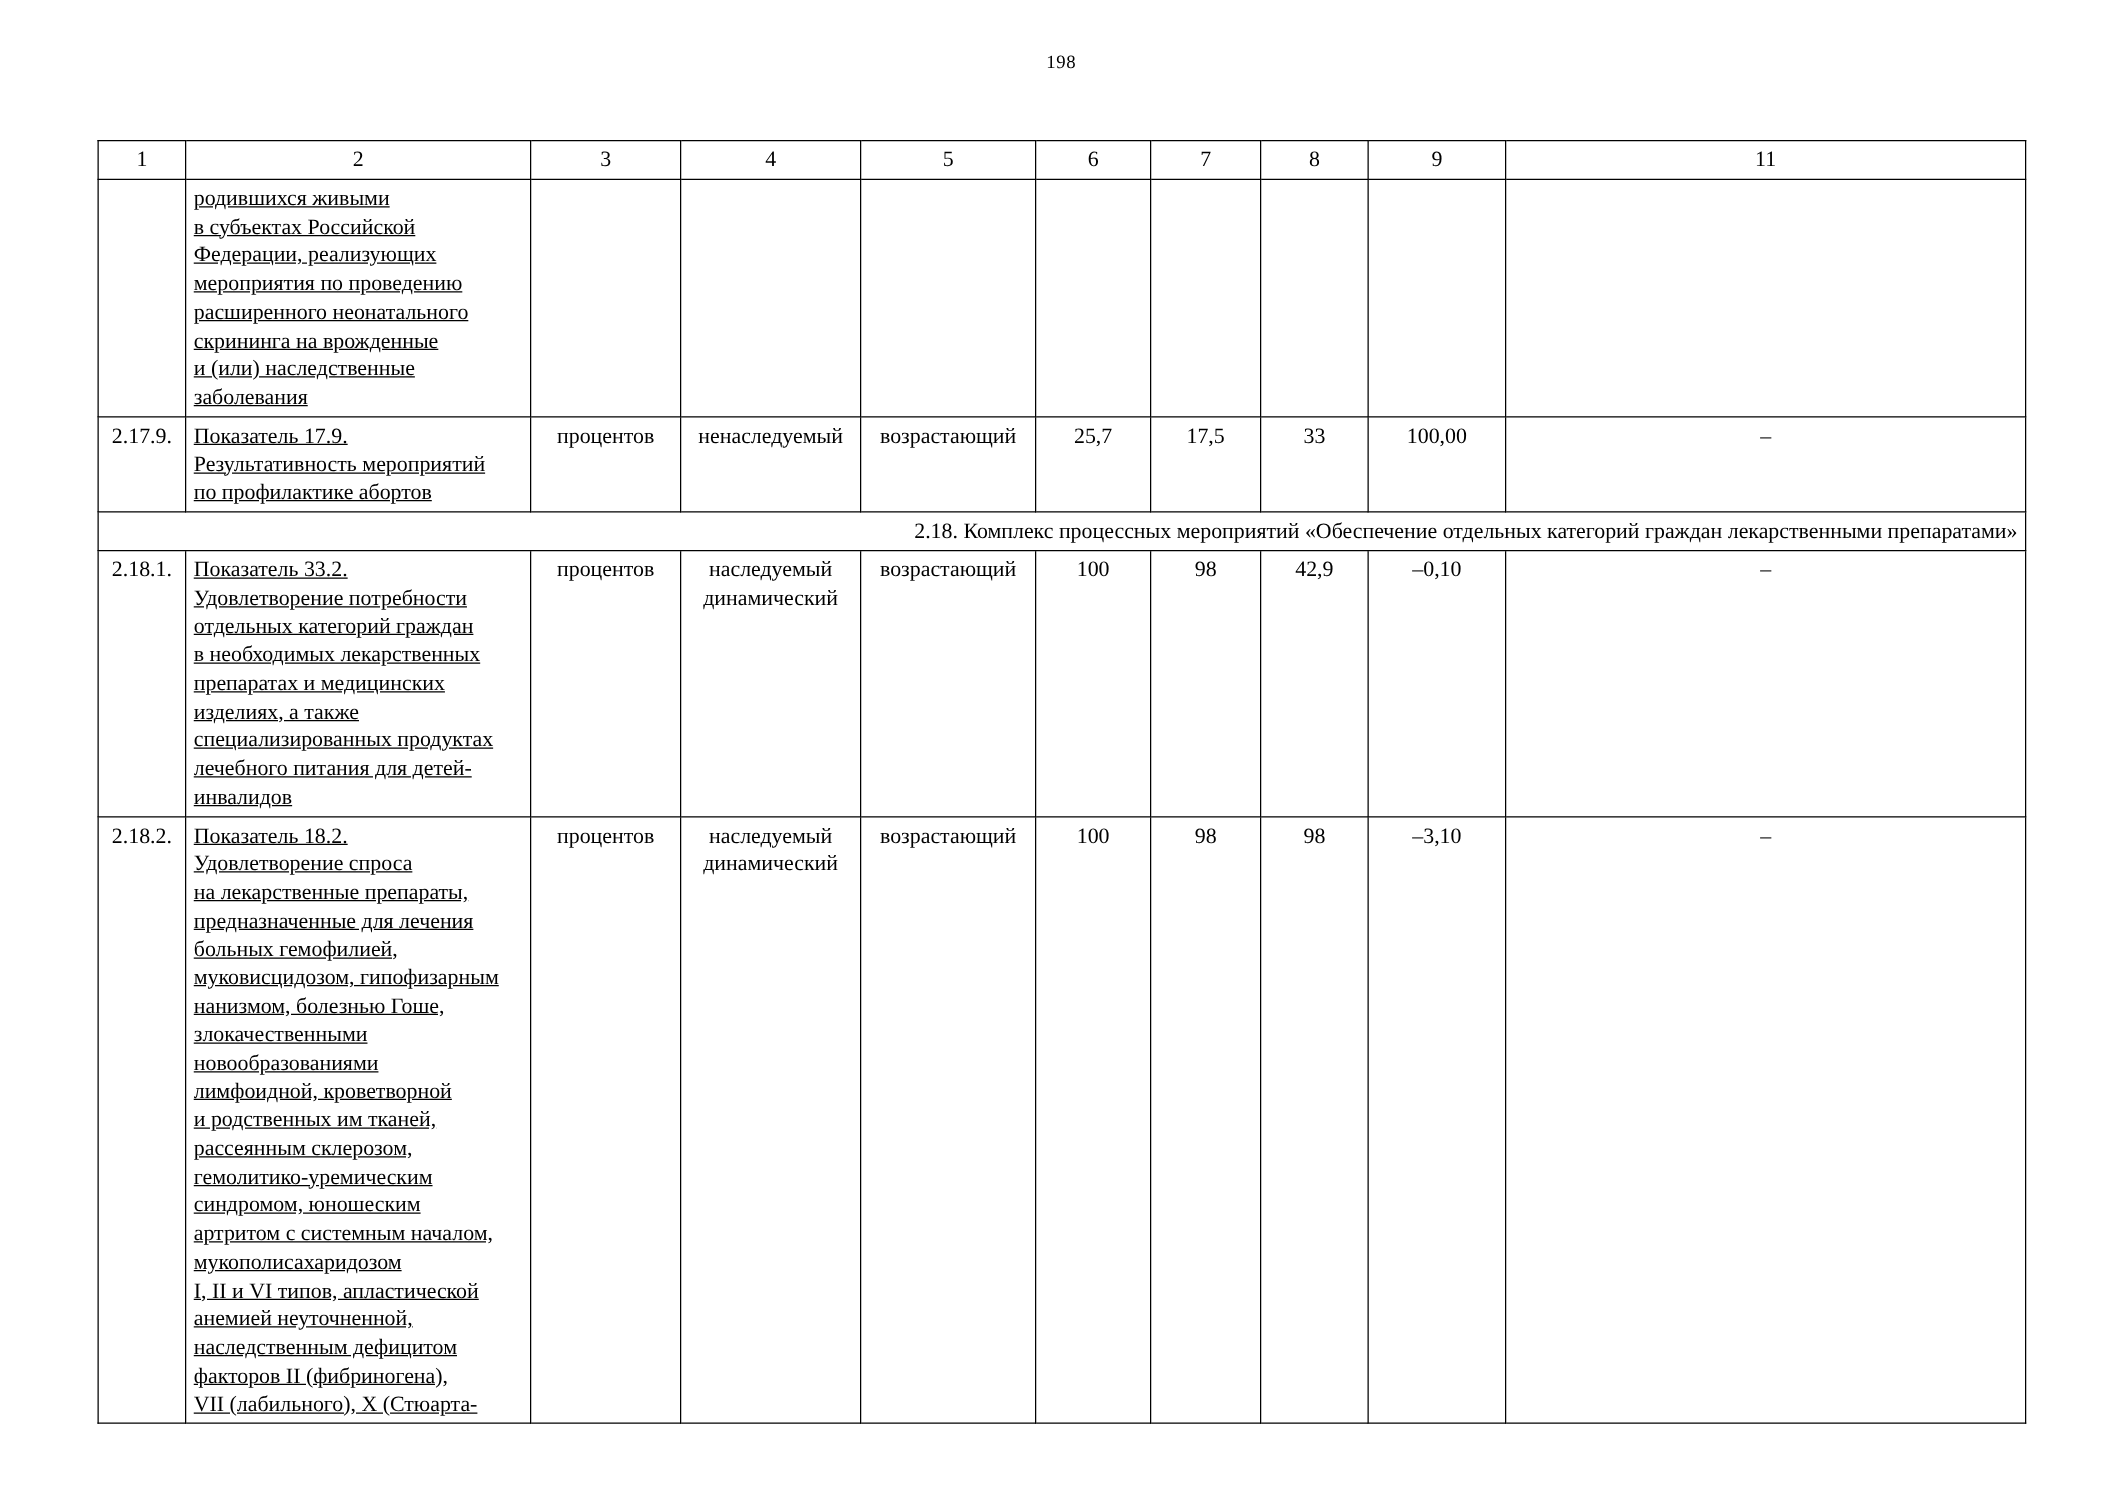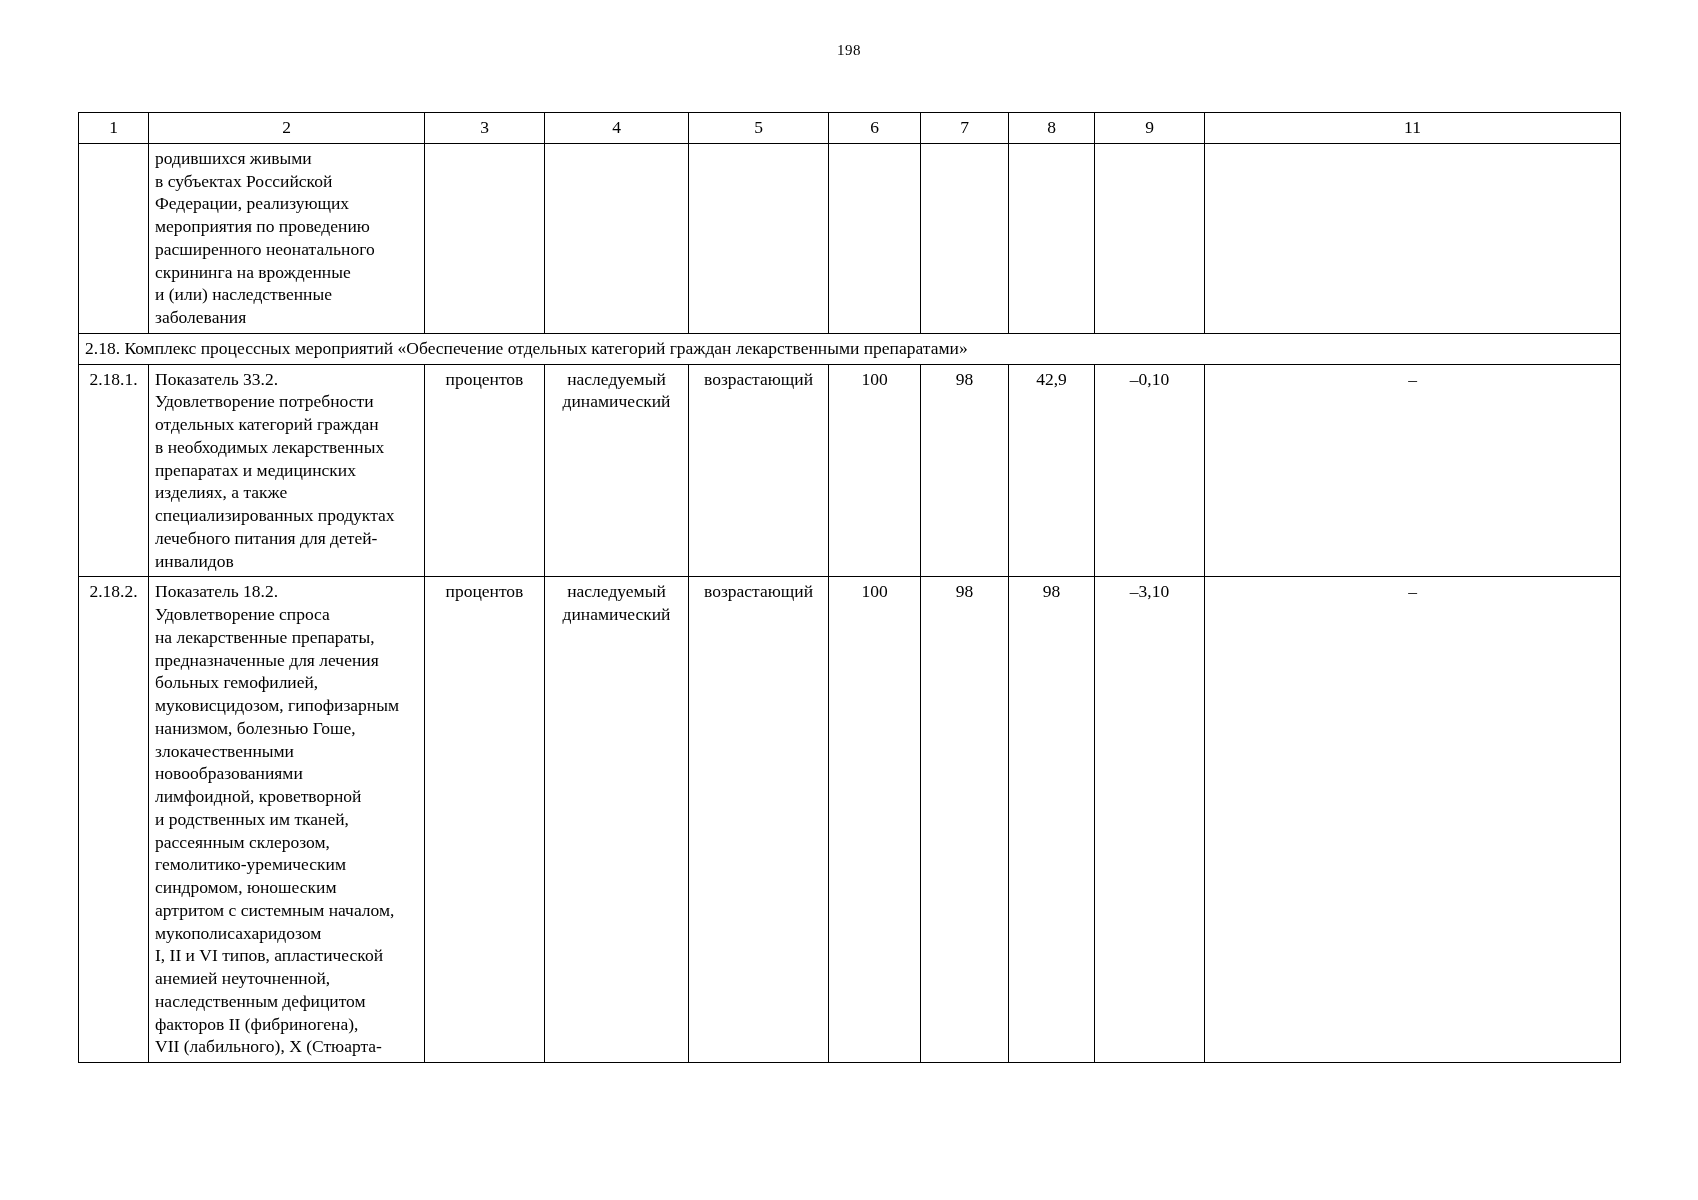--- a/index.html
+++ b/index.html
@@ -59,23 +59,23 @@
   .col9 { width: 110px; }
   .col10 { width: 416px; }
 
   .hdr td {
     text-align: center;
     vertical-align: middle;
     padding: 2px 4px 3px 4px;
     font-size: 17.5px;
   }
   .c { text-align: center; }
-  .l { text-align: left; }
+  .l { text-align: left; text-decoration: underline; }
   .section-row td {
-    text-align: left;
+    text-align: right;
     padding: 3px 6px 4px 6px;
   }
   .cellblock { white-space: pre-line; }
 </style>
 </head>
 <body>
 
 <div class="page">
 
   <div class="page-number">198</div>
@@ -121,20 +121,34 @@
           <td class="c cellblock"></td>
           <td class="c cellblock"></td>
           <td class="c cellblock"></td>
           <td class="c"></td>
           <td class="c"></td>
           <td class="c"></td>
           <td class="c"></td>
           <td class="c"></td>
         </tr>
 
+        <tr>
+          <td class="c">2.17.9.</td>
+          <td class="l cellblock">Показатель 17.9.
+Результативность мероприятий
+по профилактике абортов</td>
+          <td class="c cellblock">процентов</td>
+          <td class="c cellblock">ненаследуемый</td>
+          <td class="c cellblock">возрастающий</td>
+          <td class="c">25,7</td>
+          <td class="c">17,5</td>
+          <td class="c">33</td>
+          <td class="c">100,00</td>
+          <td class="c">–</td>
+        </tr>
 
         <tr class="section-row">
           <td colspan="10">2.18. Комплекс процессных мероприятий «Обеспечение отдельных категорий граждан лекарственными препаратами»</td>
         </tr>
 
         <tr>
           <td class="c">2.18.1.</td>
           <td class="l cellblock">Показатель 33.2.
 Удовлетворение потребности
 отдельных категорий граждан

